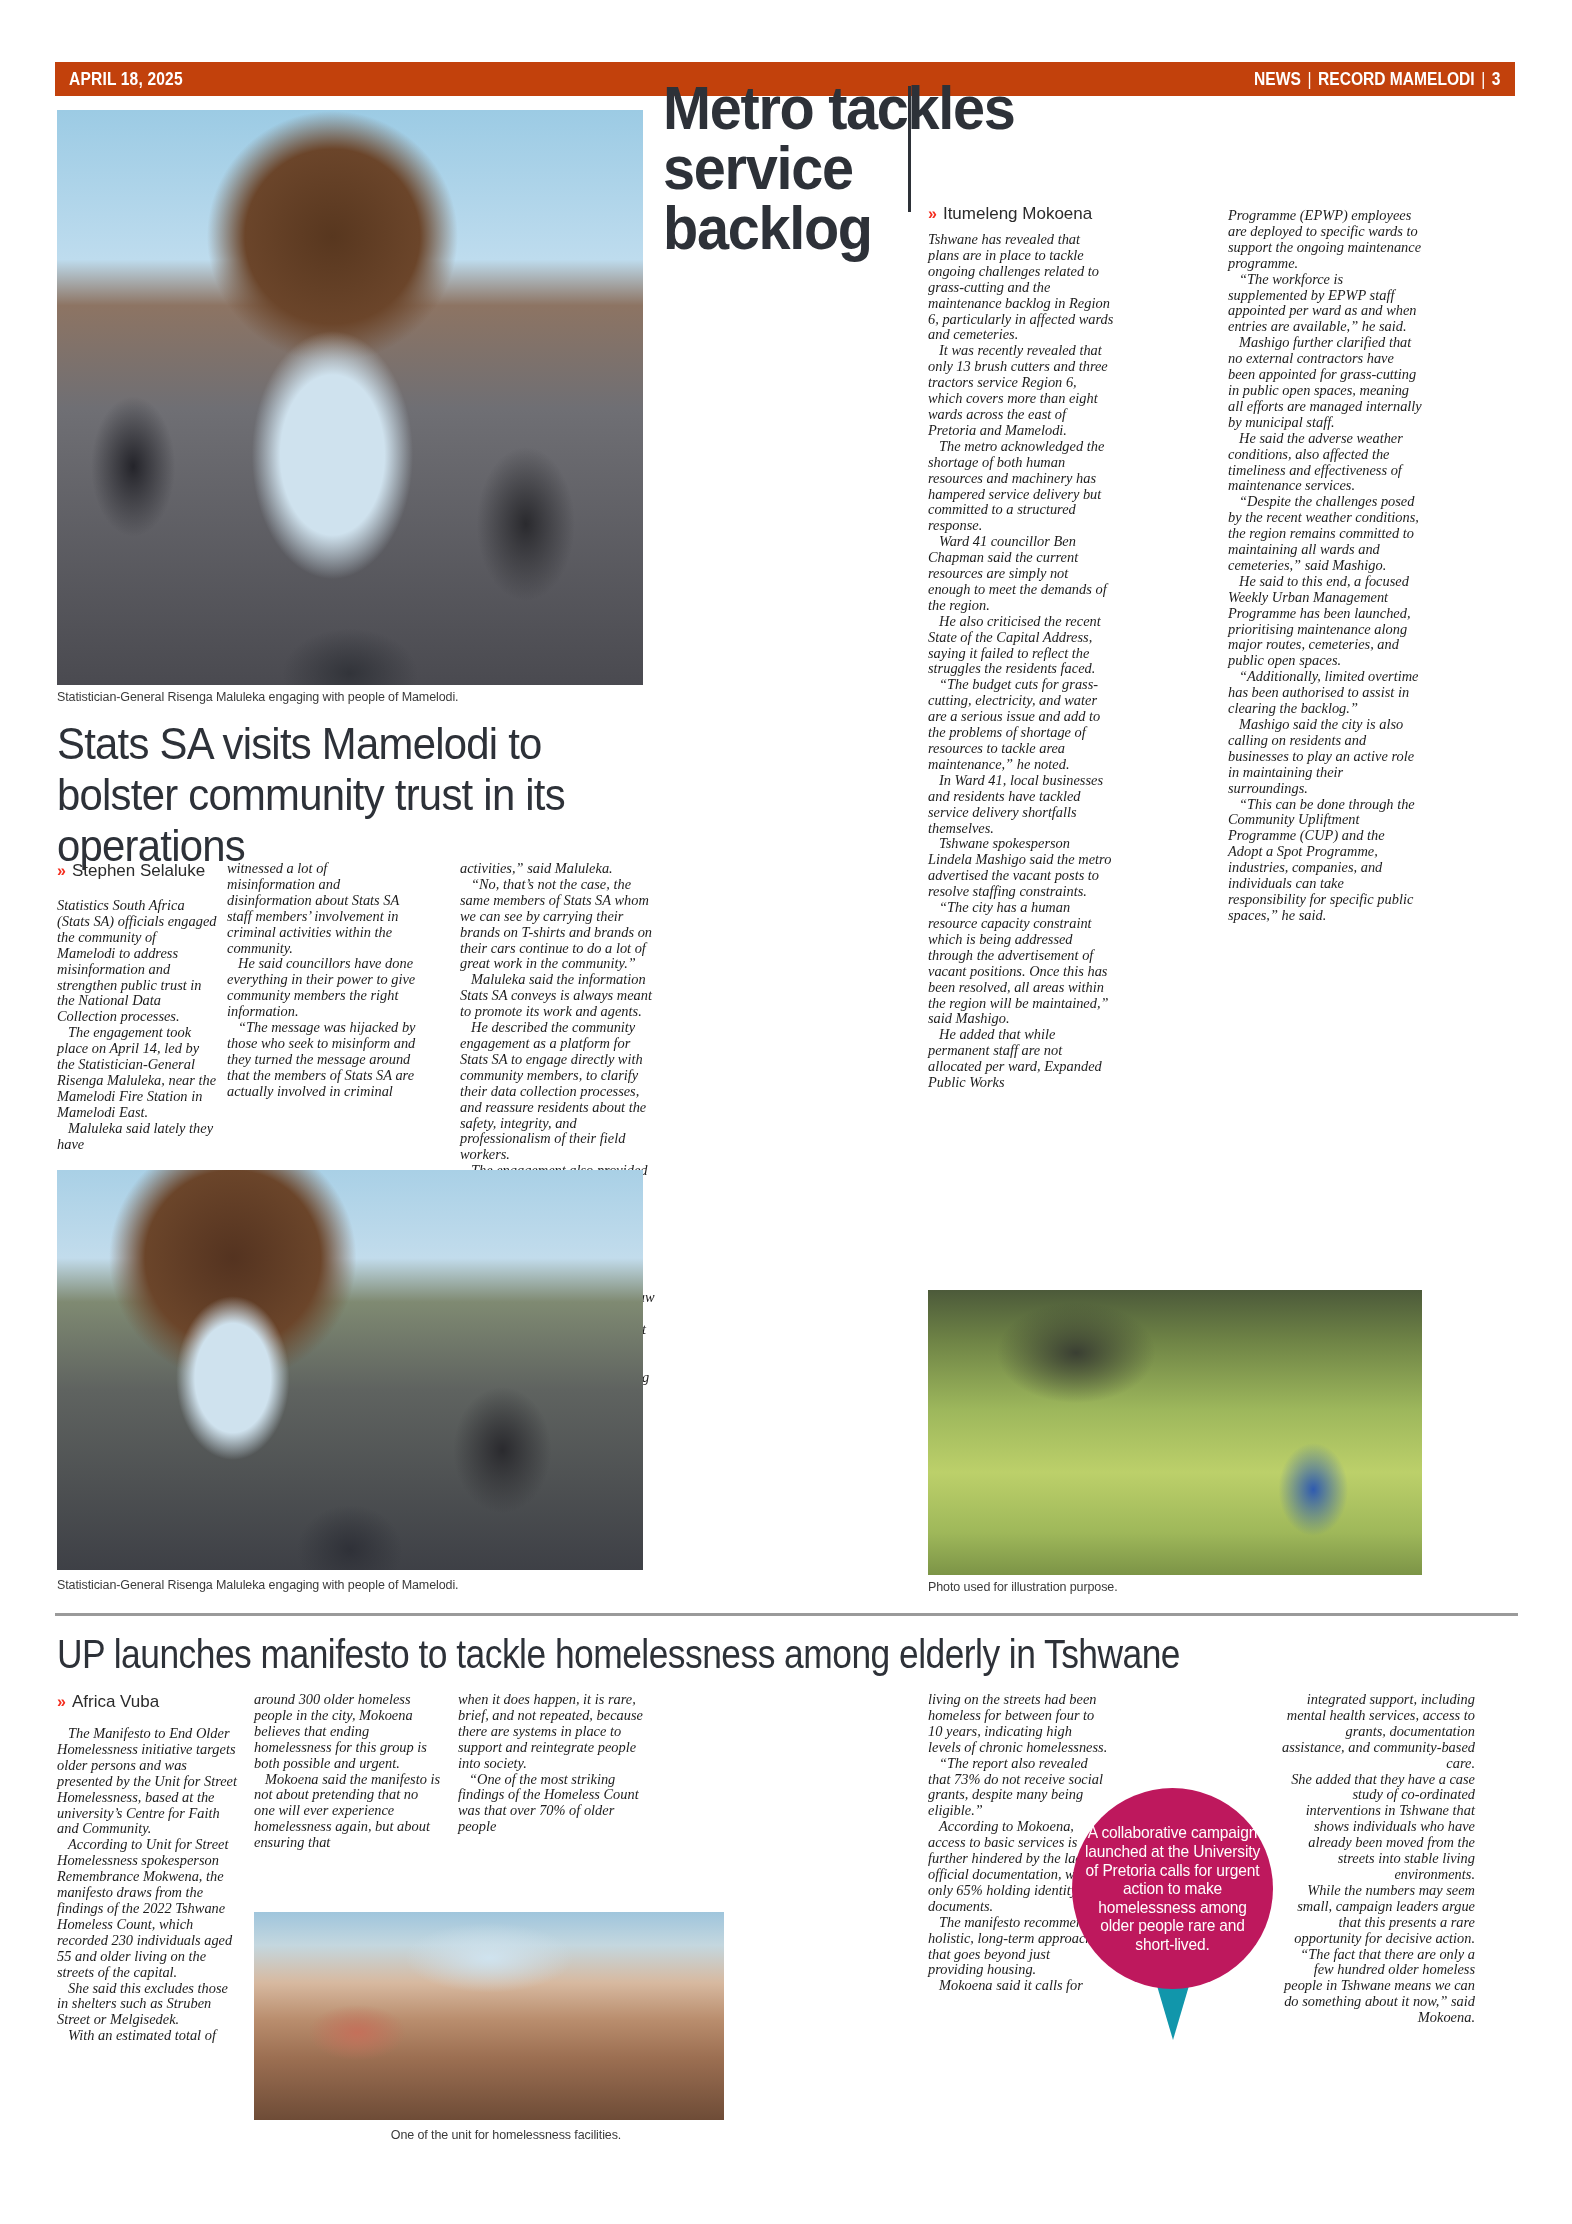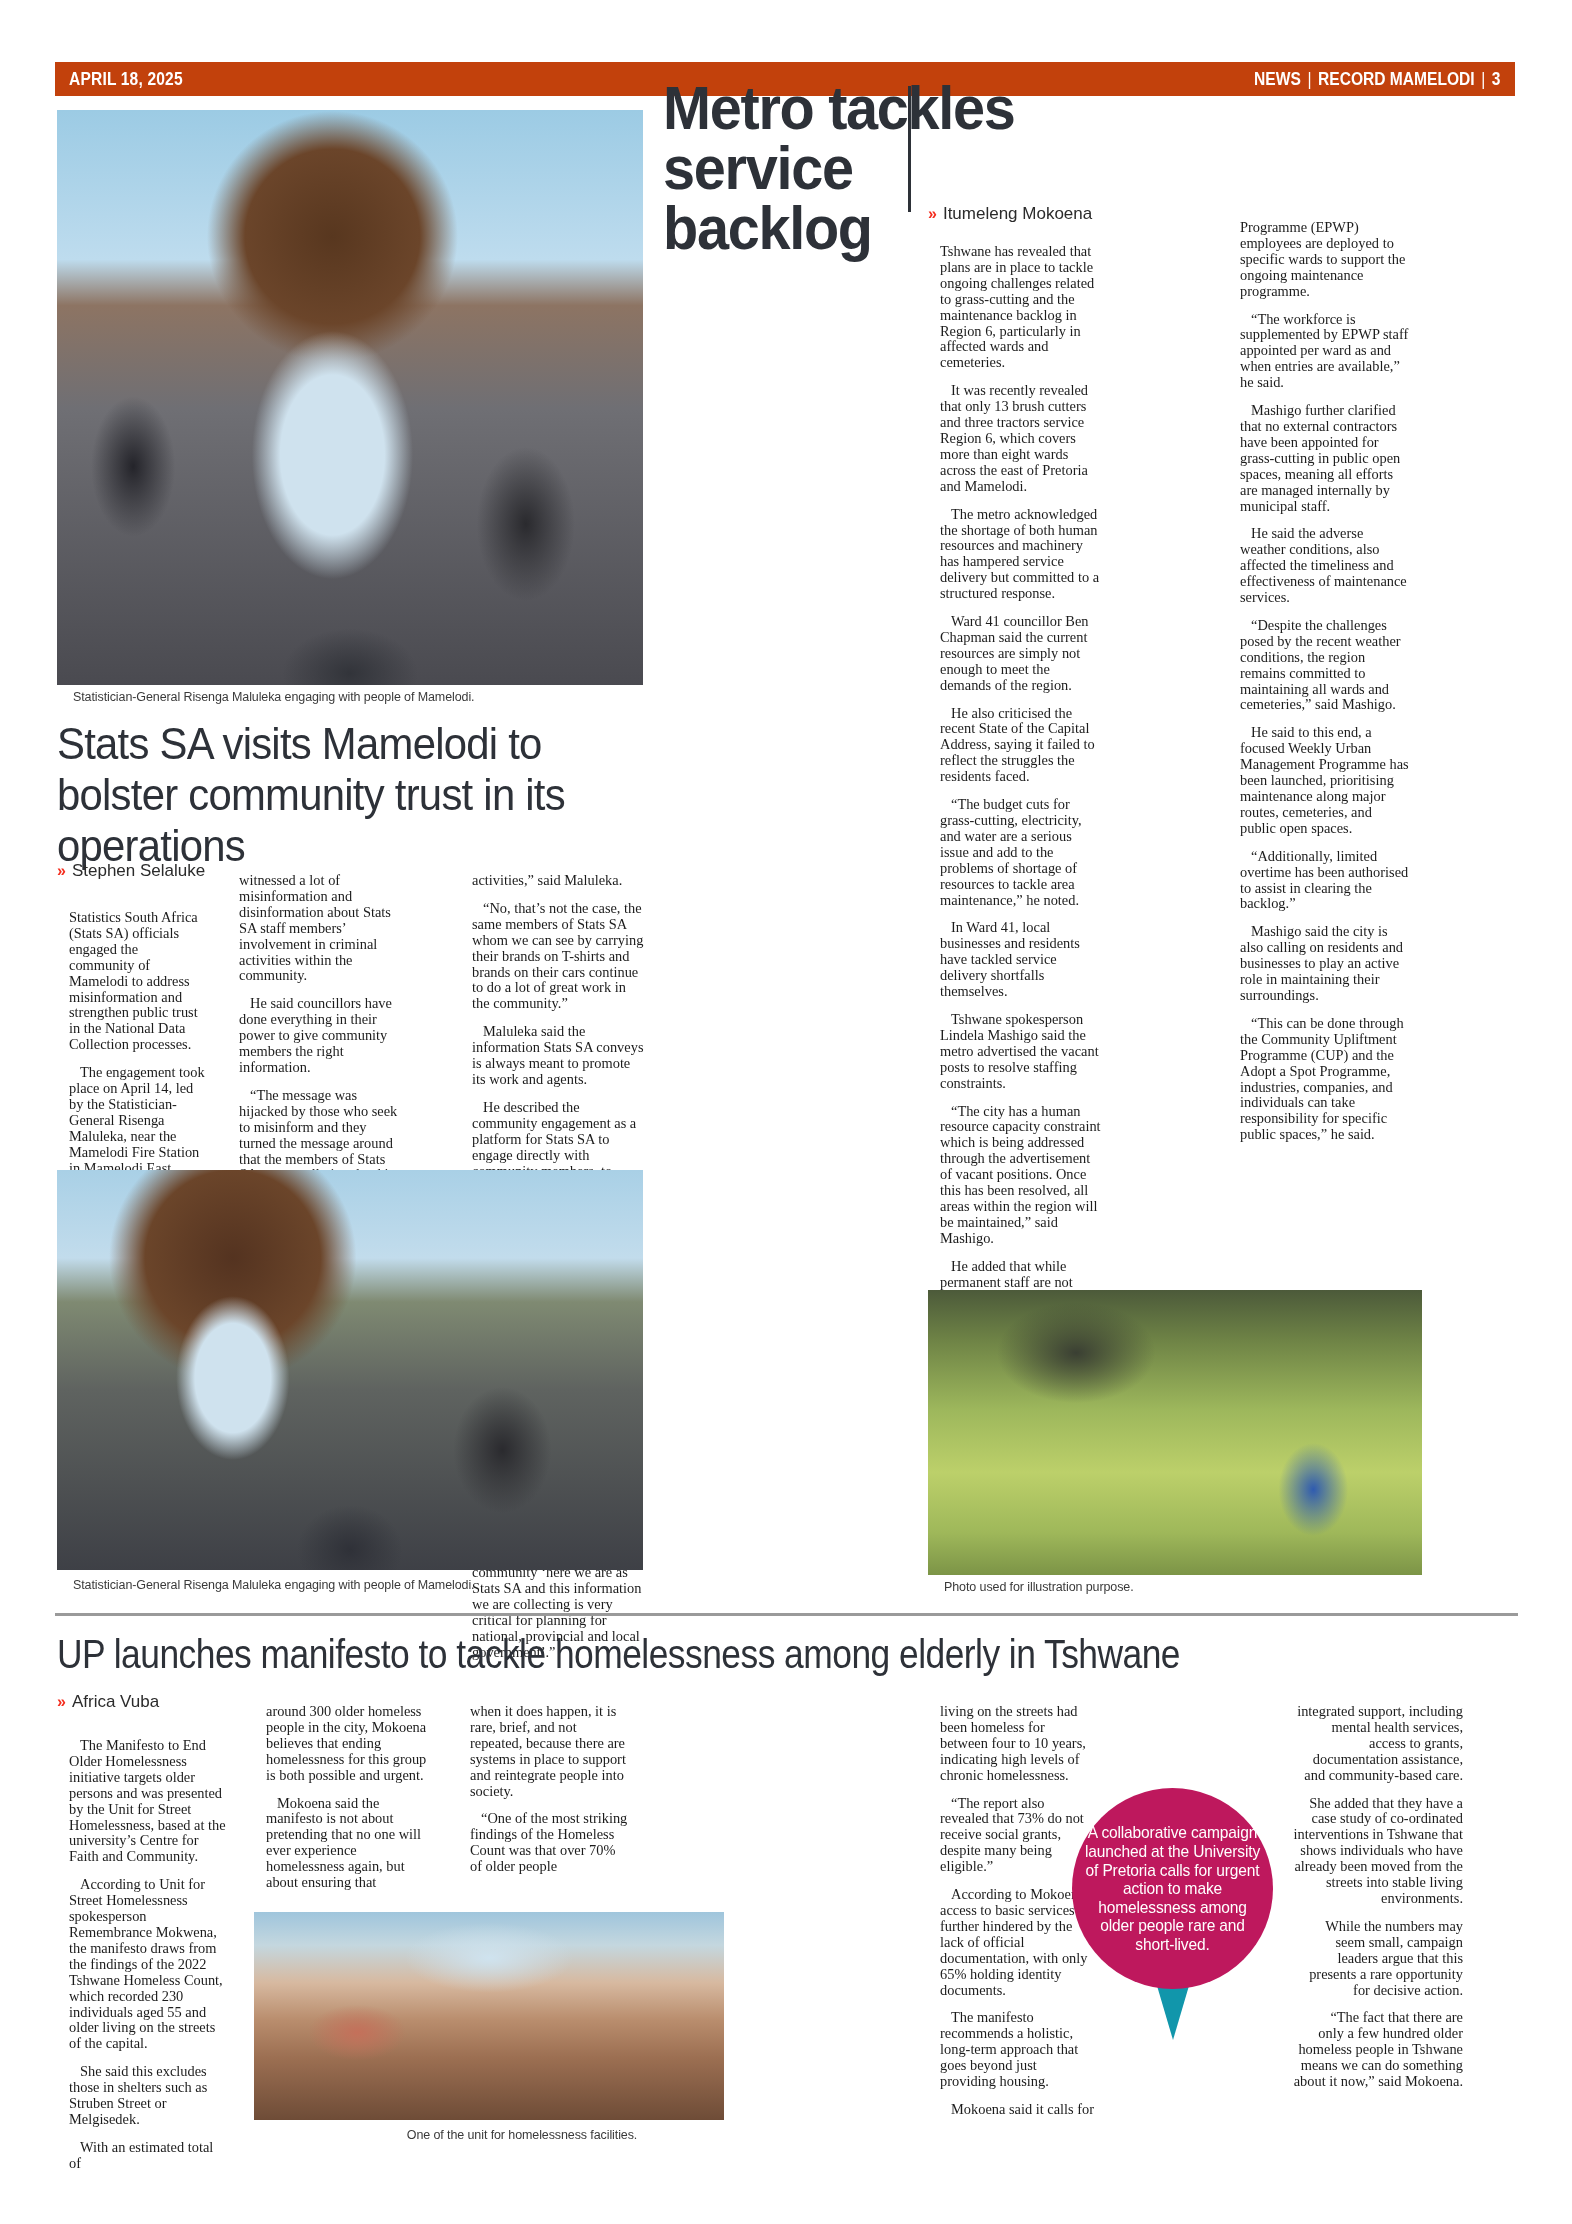--- a/index.html
+++ b/index.html
@@ -12,27 +12,27 @@
             justify-content:space-between;padding:0 14px;box-sizing:border-box;}
   .mh-text{font-family:"Liberation Sans",sans-serif;font-weight:bold;color:#ffffff;
            font-size:19px;letter-spacing:.2px;transform:scaleX(.82);transform-origin:left center;}
   .mh-right{display:flex;align-items:center;gap:0;transform:scaleX(.82);transform-origin:right center;}
   .mh-right span{font-family:"Liberation Sans",sans-serif;font-weight:bold;color:#fff;font-size:19px;}
   .mh-sep{padding:0 8px;font-weight:normal !important;}
 
   
   .photo{position:absolute;overflow:hidden;background:#b9c6cf;}
   .cap{position:absolute;font-family:"Liberation Sans",sans-serif;font-size:12.5px;
-       color:#3a3a3a;letter-spacing:-.1px;margin-left:16px;}
+       color:#3a3a3a;letter-spacing:-.1px;}
   .byline{font-family:"Liberation Sans",sans-serif;font-size:17px;color:#2b2b2b;
           white-space:nowrap;}
   .byline .arrows{color:#f42d1e;font-weight:bold;letter-spacing:-3px;margin-right:9px;font-size:16px;}
   .col{position:absolute;font-family:"Liberation Serif",serif;font-size:14.4px;
        line-height:15.9px;text-align:left;color:#1c1c1c;}
-  .col p{margin:12px;text-indent:11px;}
+  .col p{margin:0;text-indent:11px;font-style:italic;}
   .col p.noind{text-indent:0;}
 
   
   #metro-head{position:absolute;left:663px;top:78px;width:390px;
               font-family:"Liberation Sans",sans-serif;font-weight:bold;
               font-size:62px;line-height:60px;color:#2d3138;letter-spacing:-1.4px;
               transform:scaleX(.93);transform-origin:left top;}
   #metro-rule{position:absolute;left:908px;top:86px;width:3px;height:126px;background:#2d3138;}
 
   

